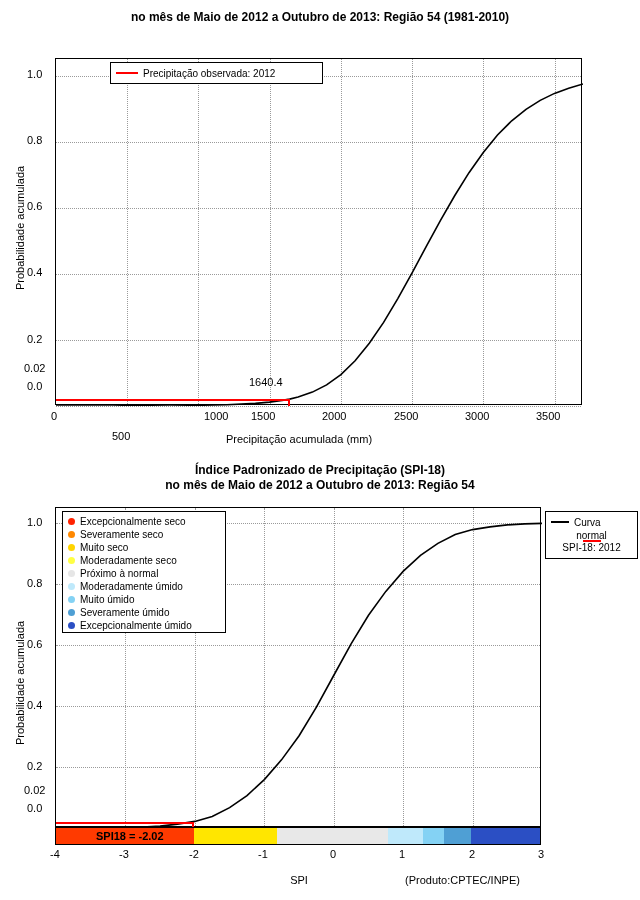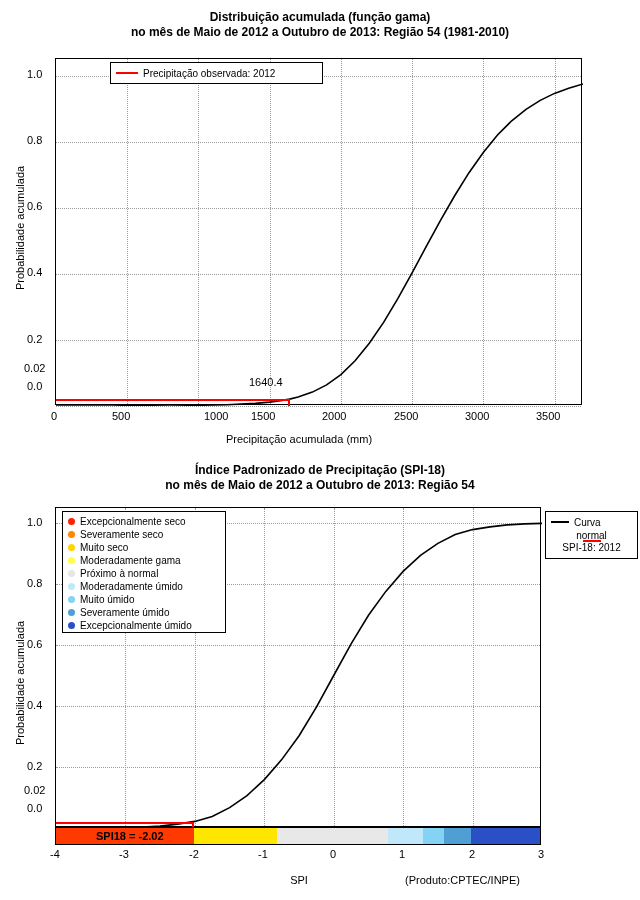--- a/index.html
+++ b/index.html
@@ -24,21 +24,20 @@
   .spitag{position:absolute;font-size:11px;font-weight:bold;color:#000;}
   .prod{position:absolute;font-size:11px;}
   .valtag{position:absolute;font-size:11px;}
 </style>
 </head>
 <body>
 
 <div class="panel" style="top:0;height:455px;">
 
   <div class="title" style="top:10px;">
-    <div>Distribuição acumulada (função gama)</div>
     <div>no mês de Maio de 2012 a Outubro de 2013: Região 54 (1981-2010)</div>
   </div>
 
   <div class="ylabel" style="left:14px;top:290px;">Probabilidade acumulada</div>
 
   <div class="plotbox" style="left:55px;top:58px;width:527px;height:347px;">
 
     <div class="gridline" style="top:16.5px;"></div>
     <div class="gridline" style="top:82.6px;"></div>
     <div class="gridline" style="top:148.7px;"></div>
@@ -71,21 +70,21 @@
 
   <div class="ticklab" style="left:27px;top:68px;">1.0</div>
   <div class="ticklab" style="left:27px;top:134px;">0.8</div>
   <div class="ticklab" style="left:27px;top:200px;">0.6</div>
   <div class="ticklab" style="left:27px;top:266px;">0.4</div>
   <div class="ticklab" style="left:27px;top:333px;">0.2</div>
   <div class="ticklab" style="left:27px;top:380px;">0.0</div>
   <div class="ticklab" style="left:24px;top:362px;">0.02</div>
 
   <div class="ticklab" style="left:51px;top:410px;">0</div>
-  <div class="ticklab" style="left:112px;top:410px;">500</div>
+  <div class="ticklab" style="left:112px;top:430px;">500</div>
   <div class="ticklab" style="left:180px;top:410px;margin-left:24px;">1000</div>
   <div class="ticklab" style="left:251px;top:410px;">1500</div>
   <div class="ticklab" style="left:322px;top:410px;">2000</div>
   <div class="ticklab" style="left:394px;top:410px;">2500</div>
   <div class="ticklab" style="left:465px;top:410px;">3000</div>
   <div class="ticklab" style="left:536px;top:410px;">3500</div>
 
   <div class="valtag" style="left:249px;top:376px;">1640.4</div>
 
   <div class="xlabel" style="top:433px;">Precipitação acumulada (mm)</div>
@@ -130,21 +129,21 @@
     <div class="legrow">
         <span class="legswatch dot" style="background:#ff8800;"></span>
         <span>Severamente seco</span>
       </div>
     <div class="legrow">
         <span class="legswatch dot" style="background:#ffd400;"></span>
         <span>Muito seco</span>
       </div>
     <div class="legrow">
         <span class="legswatch dot" style="background:#ffff44;"></span>
-        <span>Moderadamente gama</span>
+        <span>Moderadamente seco</span>
       </div>
     <div class="legrow">
         <span class="legswatch dot" style="background:#e6e6e6;"></span>
         <span>Próximo à normal</span>
       </div>
     <div class="legrow">
         <span class="legswatch dot" style="background:#bfe9fb;"></span>
         <span>Moderadamente úmido</span>
       </div>
     <div class="legrow">

